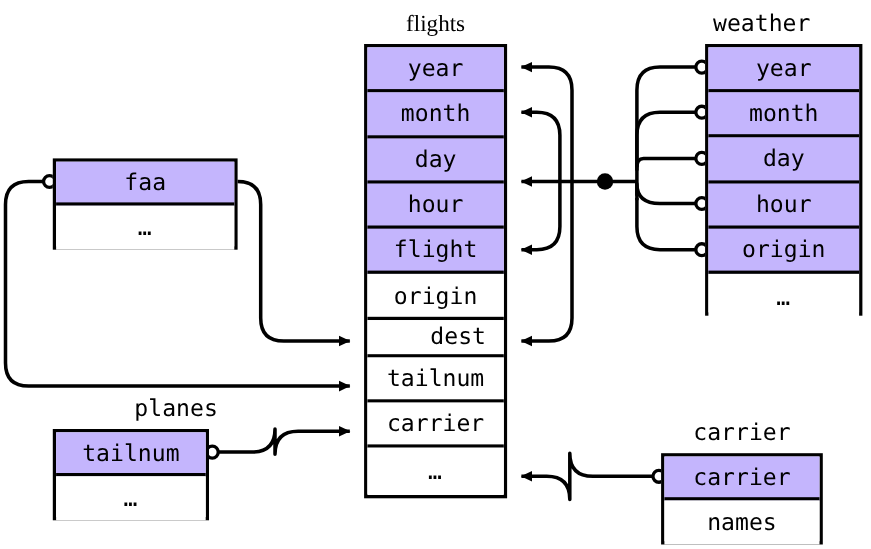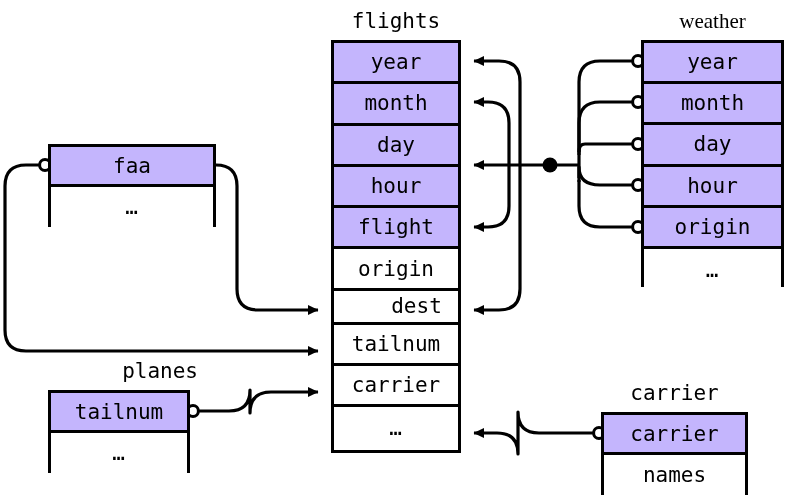--- a/index.html
+++ b/index.html
@@ -126,35 +126,35 @@
     <div class="field key" style="height:40px;">faa</div>
     <div class="field ellipsis" style="height:40px;">…</div>
   </div>
 
   <div class="entity-title" style="left:56px; top:356px; width:142px;text-align:right;">planes</div>
   <div class="entity" style="left:48px; top:390px; width:142px; height:83px;">
     <div class="field key" style="height:40px;">tailnum</div>
     <div class="field ellipsis" style="height:40px;">…</div>
   </div>
 
-  <div class="entity-title" style="left:331px; top:6px; width:130px;">flights</div>
+  <div class="entity-title" style="left:331px; top:6px; width:130px;font-family:Liberation Serif, serif;">flights</div>
   <div class="entity" style="left:331px; top:40px; width:130px; height:413px;">
     <div class="field key" style="height:41.3px;">year</div>
     <div class="field key" style="height:41.3px;">month</div>
     <div class="field key" style="height:41.3px;">day</div>
     <div class="field key" style="height:41.3px;">hour</div>
     <div class="field key" style="height:41.3px;">flight</div>
     <div class="field" style="height:41.3px;">origin</div>
     <div class="field" style="height:34px;padding-left:41px;">dest</div>
     <div class="field" style="height:41.3px;">tailnum</div>
     <div class="field" style="height:41.3px;">carrier</div>
     <div class="field ellipsis" style="height:41.3px;">…</div>
   </div>
 
-  <div class="entity-title" style="left:641px; top:6px; width:143px;font-family:Liberation Serif, serif;">weather</div>
+  <div class="entity-title" style="left:621px; top:6px; width:143px;">weather</div>
   <div class="entity" style="left:641px; top:40px; width:143px; height:247px;">
     <div class="field key" style="height:41.2px;">year</div>
     <div class="field key" style="height:41.2px;">month</div>
     <div class="field key" style="height:41.2px;">day</div>
     <div class="field key" style="height:41.2px;">hour</div>
     <div class="field key" style="height:41.2px;">origin</div>
     <div class="field ellipsis" style="height:41.2px;">…</div>
   </div>
 
   <div class="entity-title" style="left:601px; top:378px; width:147px;">carrier</div>

